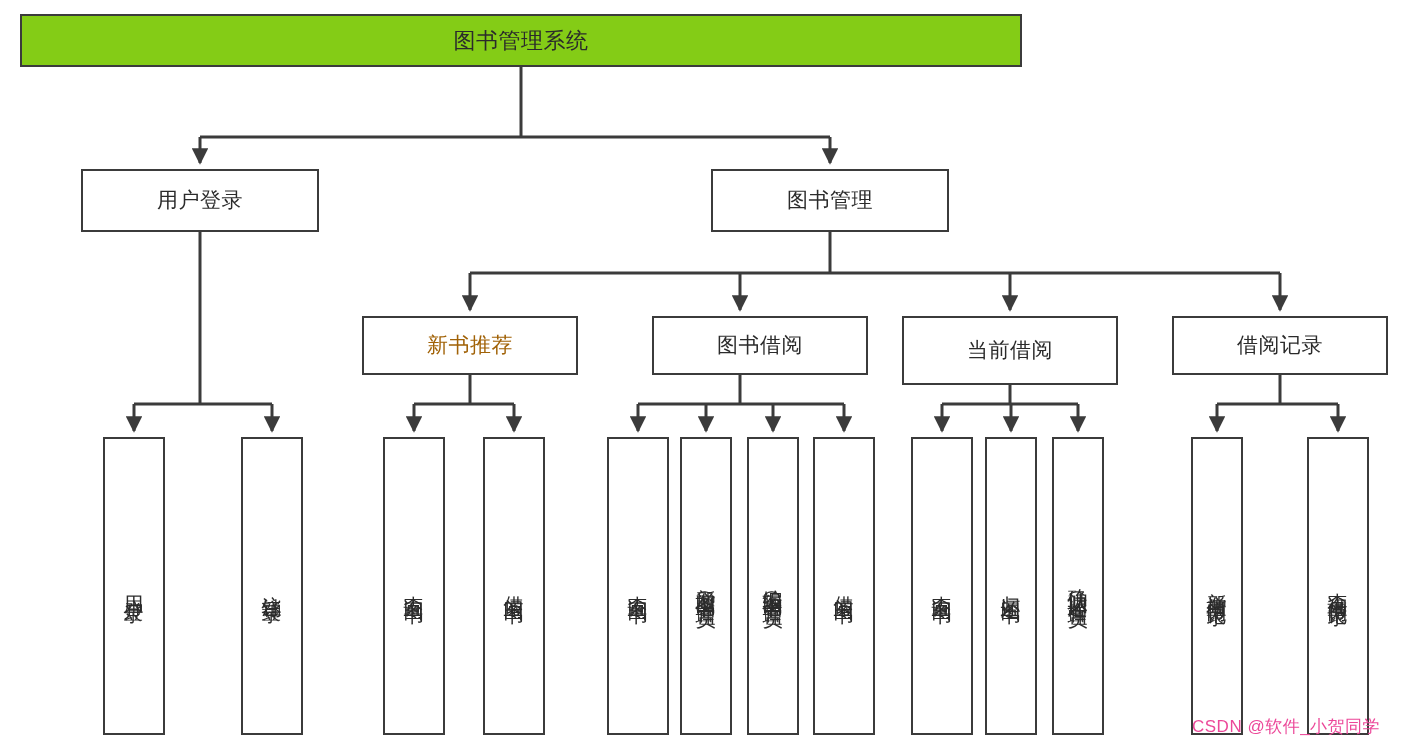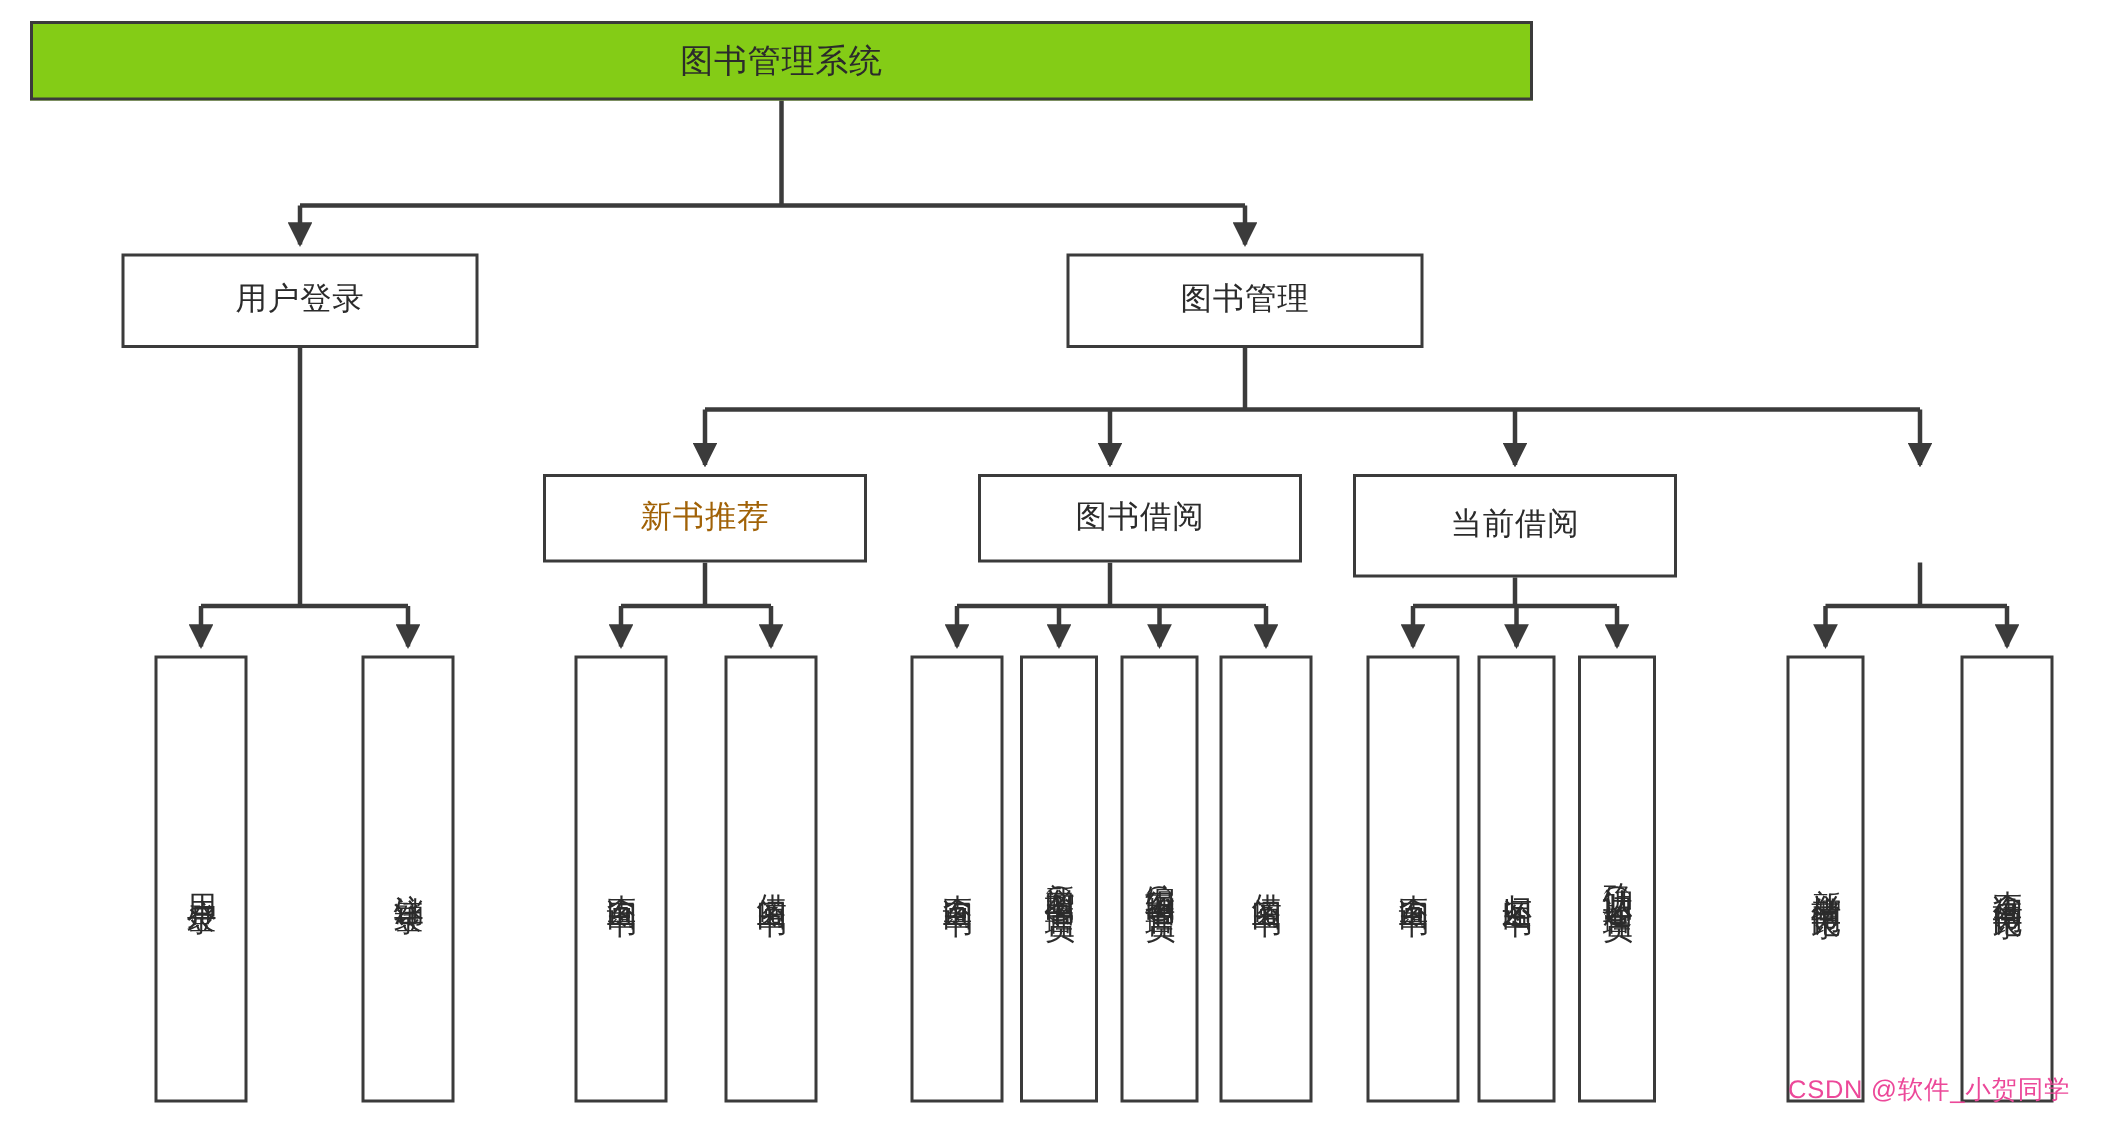--- a/index.html
+++ b/index.html
@@ -141,20 +141,23 @@
 
   <div class="node h" style="left: 362px; top: 316px; width: 216px; height: 59px; border-color: rgb(59, 59, 59); background: rgb(255, 255, 255);">
     <span class="node-label" style="color: #a16207;">新书推荐</span>
   </div>
   <div class="node h" style="left: 632px; top: 316px; width: 216px; height: 59px; border-color: rgb(59, 59, 59); background: rgb(255, 255, 255); margin-left: 20px;">
     <span class="node-label" style="color: rgb(43, 43, 43);">图书借阅</span>
   </div>
   <div class="node h" style="left: 902px; top: 316px; width: 216px; height: 69px; border-color: rgb(59, 59, 59); background: rgb(255, 255, 255);">
     <span class="node-label" style="color: rgb(43, 43, 43);">当前借阅</span>
   </div>
+  <div class="node h" style="left: 1172px; top: 316px; width: 216px; height: 59px; border-color: rgb(59, 59, 59); background: rgb(255, 255, 255);">
+    <span class="node-label" style="color: rgb(43, 43, 43);">借阅记录</span>
+  </div>
 
   <div class="node v" style="left: 103px; top: 437px; width: 62px; height: 298px; border-color: rgb(59, 59, 59); background: rgb(255, 255, 255);">
     <span class="node-label" style="color: rgb(43, 43, 43);">用户登录</span>
   </div>
   <div class="node v" style="left: 241px; top: 437px; width: 62px; height: 298px; border-color: rgb(59, 59, 59); background: rgb(255, 255, 255);">
     <span class="node-label" style="color: rgb(43, 43, 43);">注销登录</span>
   </div>
   <div class="node v" style="left: 383px; top: 437px; width: 62px; height: 298px; border-color: rgb(59, 59, 59); background: rgb(255, 255, 255);">
     <span class="node-label" style="color: rgb(43, 43, 43);">查询图书</span>
   </div>

